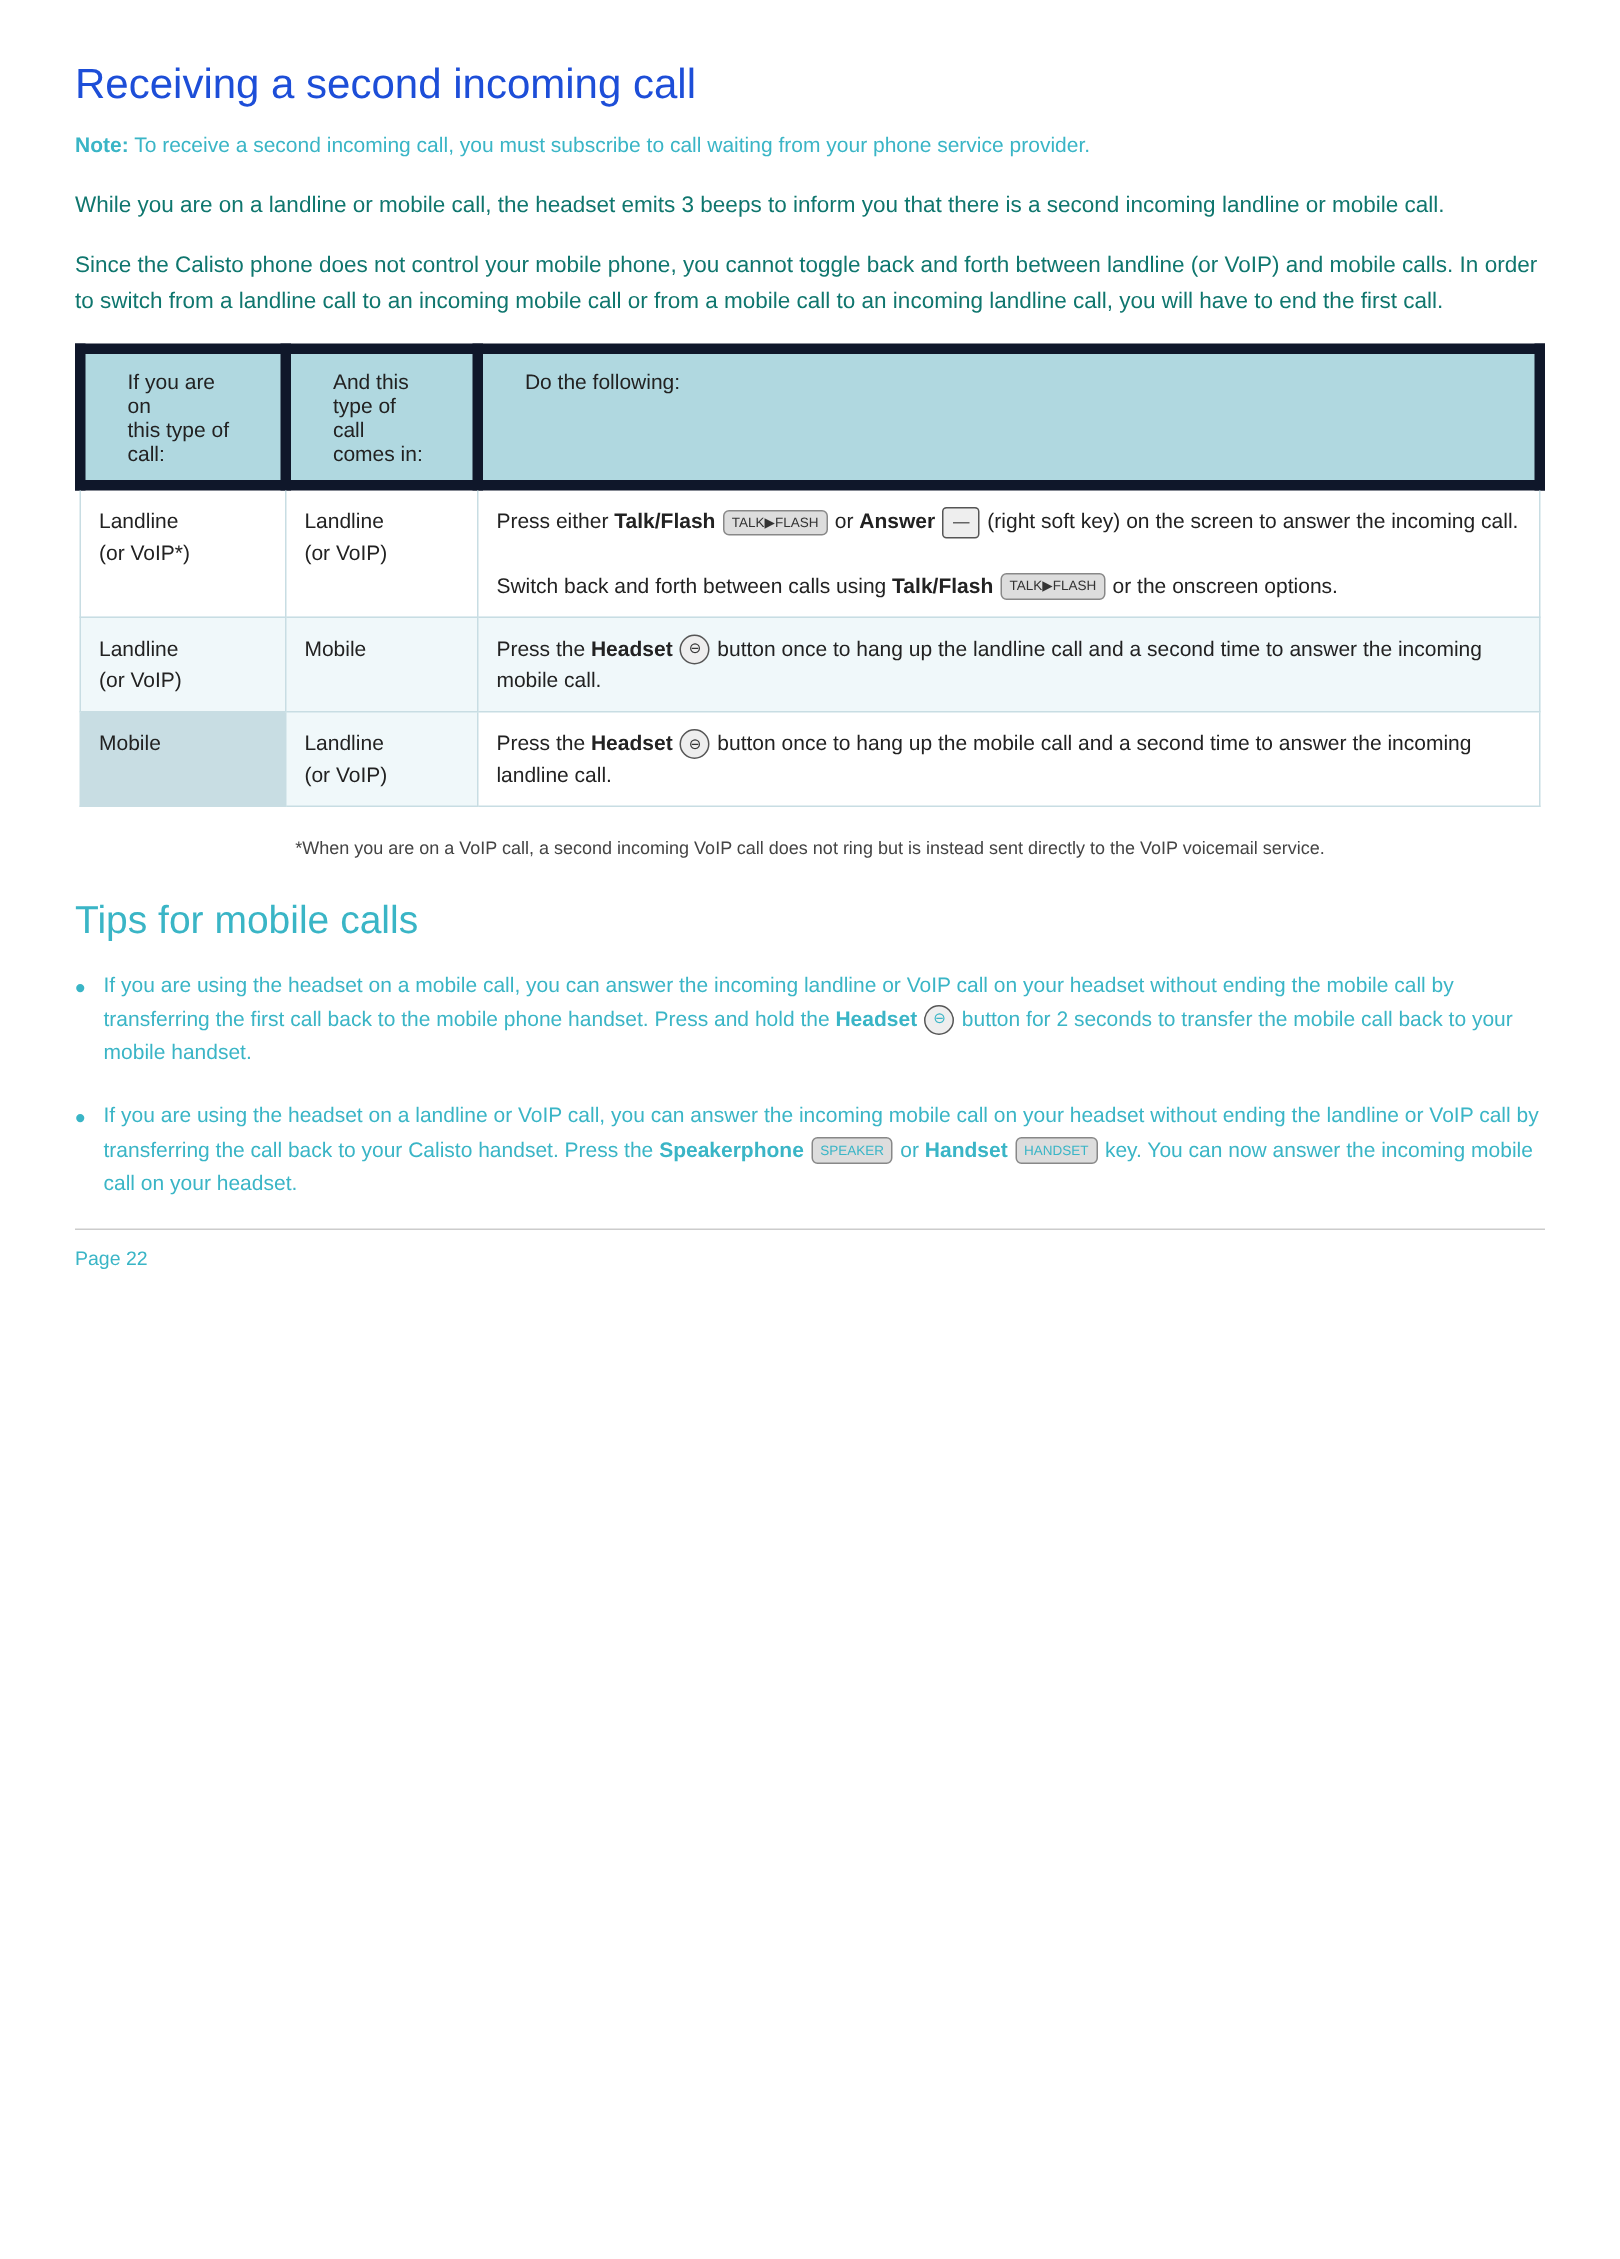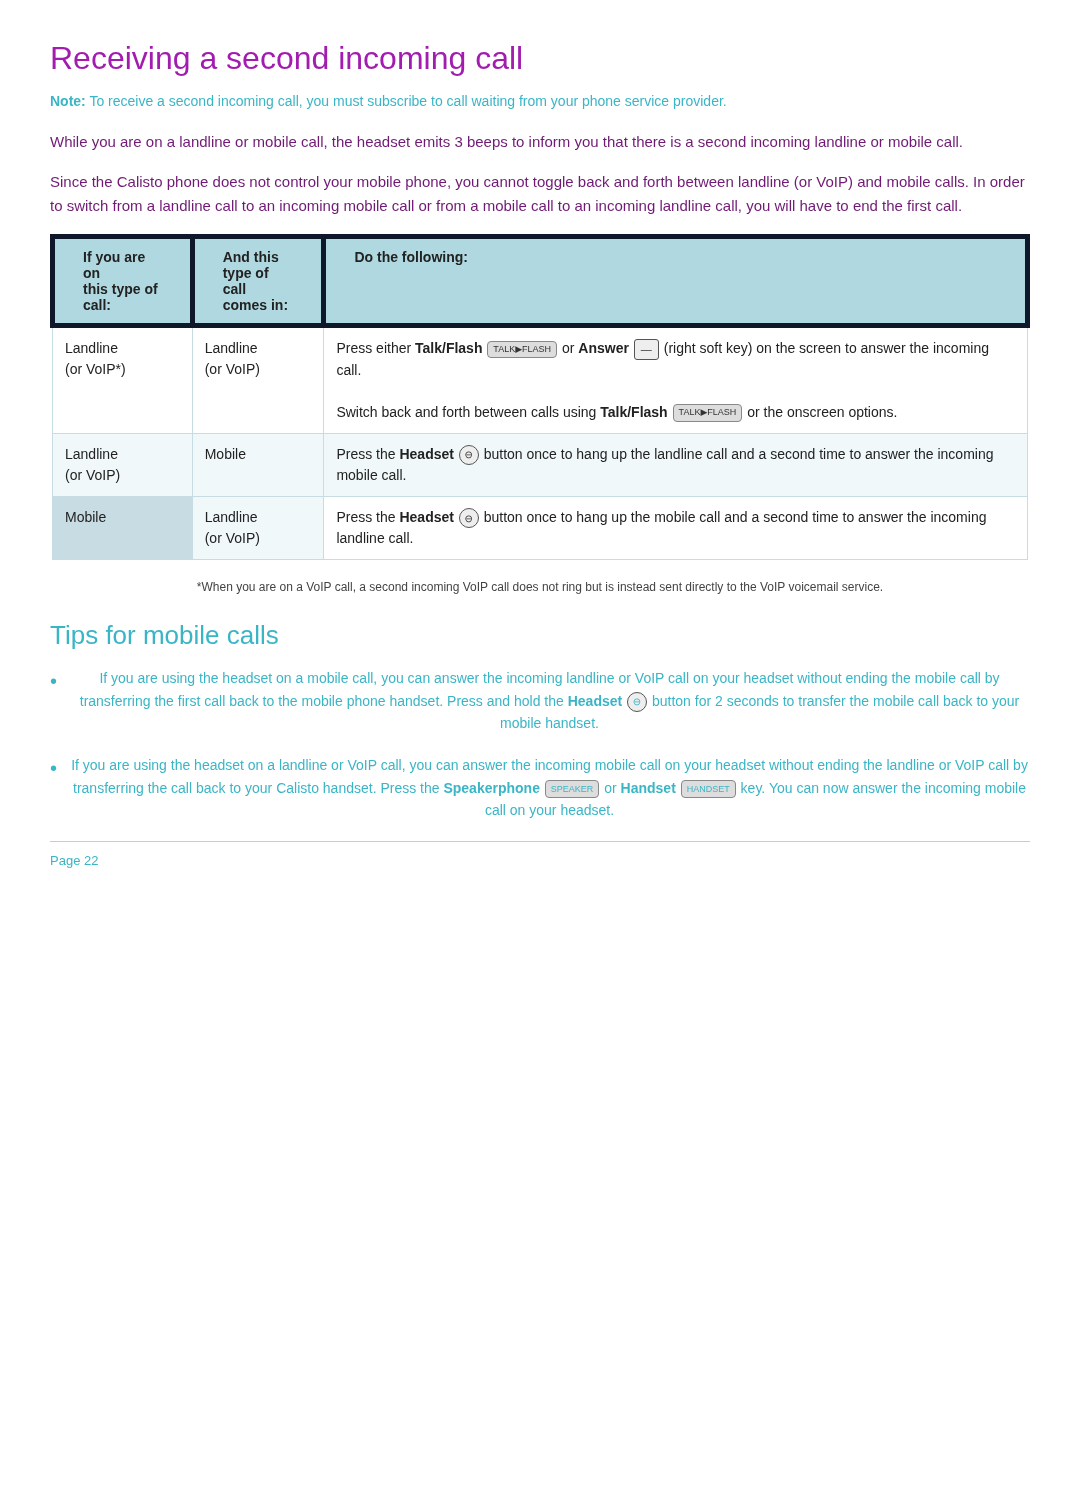--- a/index.html
+++ b/index.html
@@ -6,58 +6,58 @@
     body {
       background: #fff;
       font-family: Arial, Helvetica, sans-serif;
       font-size: 15px;
       color: #222;
       padding: 40px 50px 30px 50px;
       max-width: 1080px;
     }
 
     .page-title {
-      color: #a21caf;
-      font-size: 32px;
+      color: #1d4ed8;
+      font-size: 28px;
       font-weight: 300;
       margin-bottom: 14px;
     }
 
     .note-block {
       color: #3ab5c6;
       font-size: 14px;
       margin-bottom: 18px;
       line-height: 1.5;
     }
     .note-block strong {
       color: #3ab5c6;
       font-weight: bold;
     }
 
     .body-text {
       font-size: 15px;
       line-height: 1.6;
-      color: #701a75;
+      color: #0f766e;
       margin-bottom: 16px;
     }
 
     
     .call-table {
       width: 100%;
       border-collapse: collapse;
       margin-bottom: 18px;
       font-size: 14px;
     }
     .call-table th {
       background: #b0d8e0;
       color: #222;
-      font-weight: bold;
+      font-weight: normal;
       padding: 10px 28px;
       text-align: left;
-      border: 5px solid #0f172a;
+      border: 7px solid #0f172a;
       vertical-align: top;
     }
     .call-table td {
       padding: 10px 12px;
       border: 1px solid #c8dde3;
       vertical-align: top;
       line-height: 1.5;
     }
     .call-table tr:nth-child(even) td {
       background: #f0f8fa;
@@ -97,21 +97,20 @@
       list-style: none;
       padding: 0;
     }
     .tips-list li {
       display: flex;
       align-items: flex-start;
       margin-bottom: 20px;
       font-size: 14px;
       line-height: 1.6;
       color: #3ab5c6;
-      text-align: center;
     }
     .tips-list li::before {
       content: '•';
       font-size: 20px;
       color: #3ab5c6;
       margin-right: 12px;
       flex-shrink: 0;
       margin-top: -2px;
     }
     .tips-list li span {

